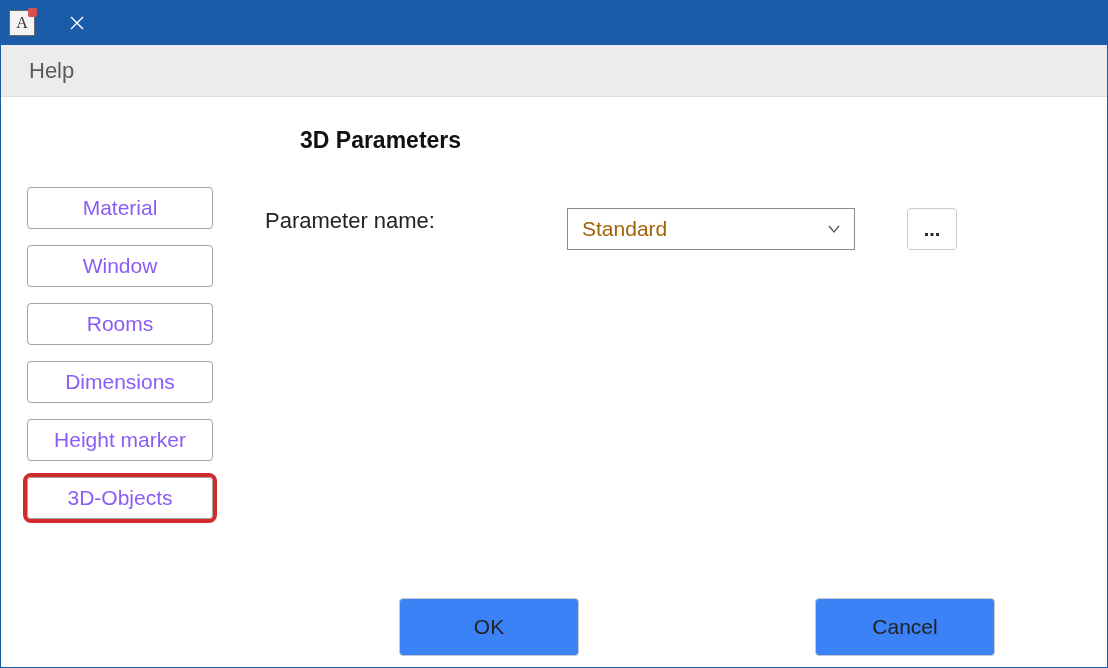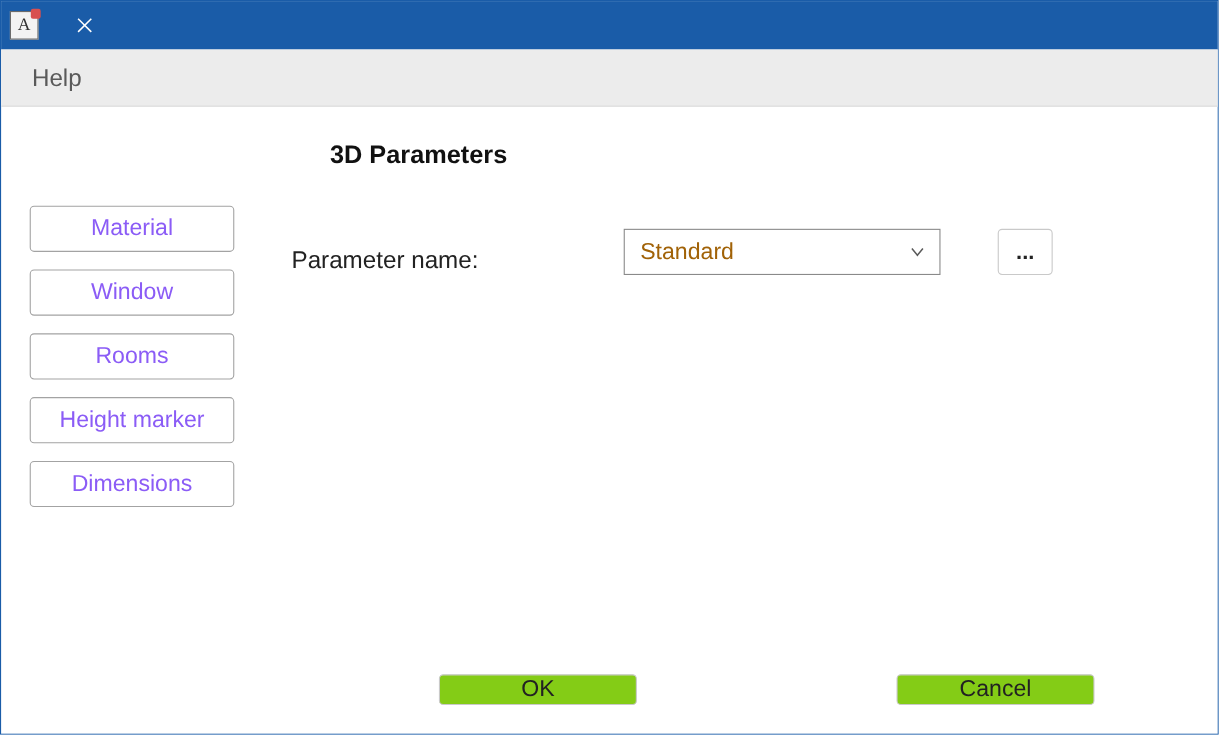--- a/index.html
+++ b/index.html
@@ -105,21 +105,21 @@
     flex: 1 1 auto;
     display: flex; flex-direction: column; margin-left: 12px;
   }
   .section-title {
     font-size: 23px;
     font-weight: 700;
     color: #111;
     margin: 0 0 54px 35px;
   }
   .param-row {
-    display: flex; align-items: flex-end;
+    display: flex; align-items: flex-start;
     gap: 32px;
   }
   .param-label {
     width: 270px;
     font-size: 22px;
     color: #222;
   }
   .param-select {
     flex: 0 0 288px;
     height: 42px;
@@ -148,22 +148,22 @@
 
   .footer {
     height: 70px;
     flex: 0 0 auto;
     display: flex; align-items: center;
     padding: 0 26px 10px 26px;
     gap: 236px;
   }
   .footer .spacer-left { width: 136px; }
   .ft-btn {
-    width: 180px; height: 28px;
-    background: #84cc16;
+    width: 180px; height: 58px;
+    background: #3b82f6;
     border: 1px solid #c9c9c9;
     border-radius: 4px;
     font-size: 21px;
     color: #222;
     display: flex; align-items: center; justify-content: center;
     cursor: pointer;
   }
 </style>
 </head>
 <body>
@@ -183,22 +183,23 @@
   <div class="menubar">
     <div class="menu-item">Help</div>
   </div>
 
   <div class="content">
 
     <div class="sidebar">
       <div class="side-btn">Material</div>
       <div class="side-btn">Window</div>
       <div class="side-btn">Rooms</div>
+      <div class="side-btn">Dimensions</div>
       <div class="side-btn">Height marker</div>
-      <div class="side-btn">Dimensions</div>
+      <div class="side-btn highlighted">3D-Objects</div>
     </div>
 
     <div class="main">
       <div class="section-title">3D Parameters</div>
 
       <div class="param-row">
         <div class="param-label">Parameter name:</div>
         <div class="param-select">
           <span>Standard</span>
           <svg class="chevron" viewBox="0 0 16 16" stroke="currentColor" stroke-width="1.4" fill="none">

